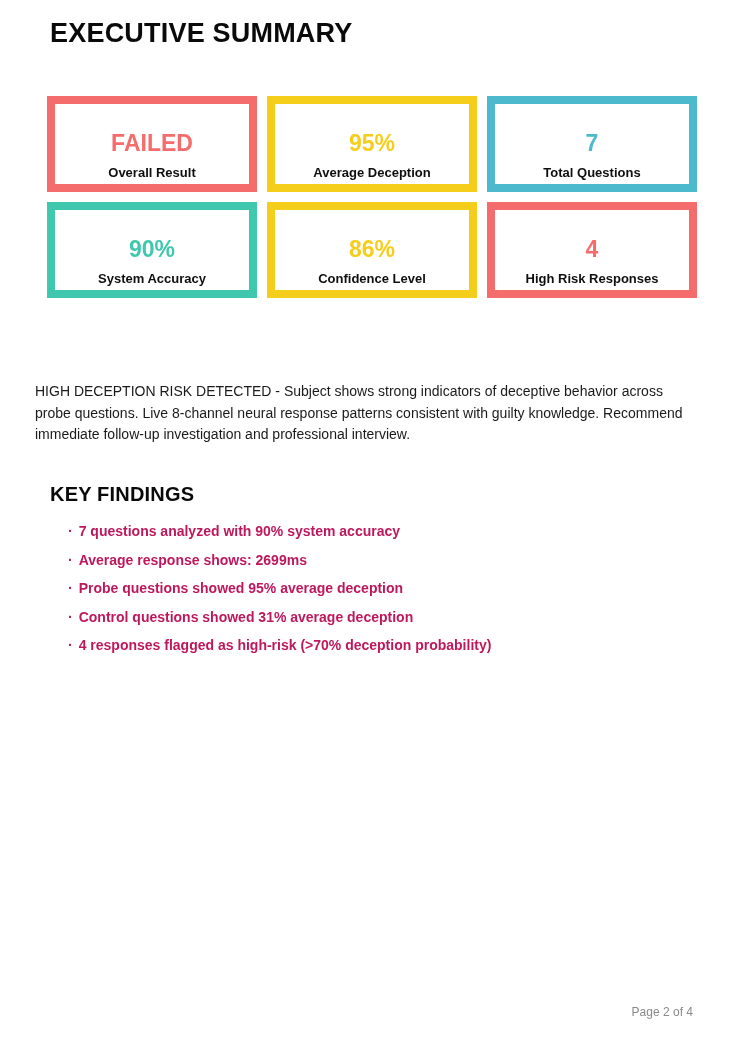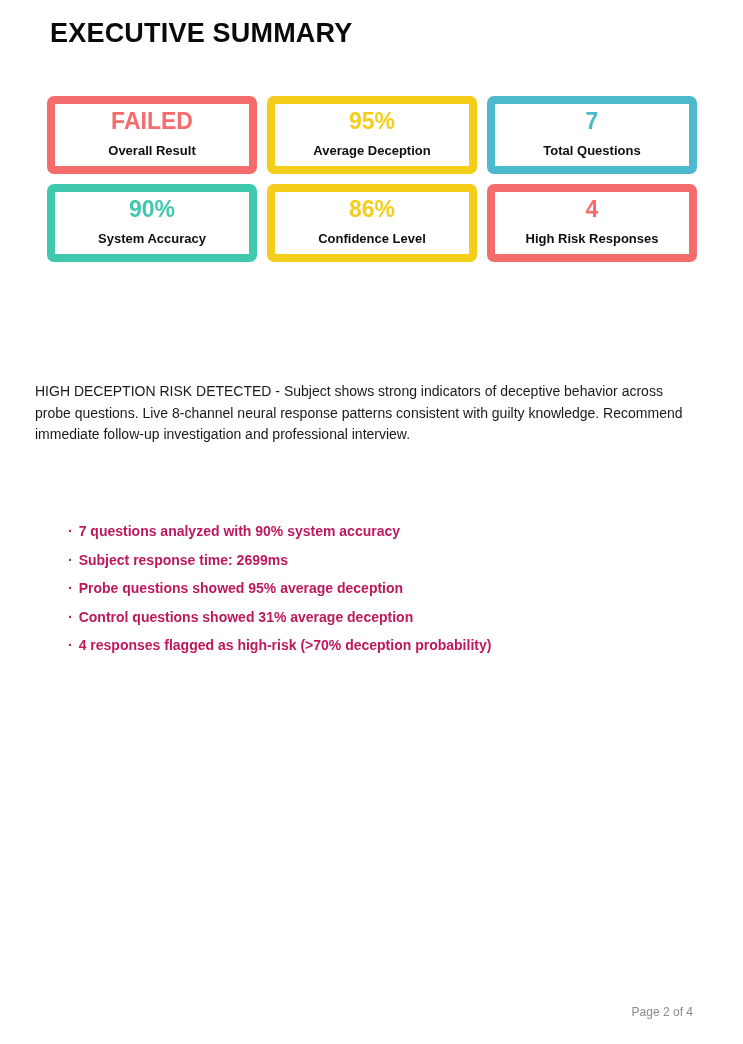--- a/index.html
+++ b/index.html
@@ -1,15 +1,15 @@
 <!DOCTYPE html>
 <html><head>
 <meta charset="utf-8">
 <style>
-  * { margin: 0; padding: 0; box-sizing: border-box; border-radius: 7px; }
+  * { margin: 0; padding: 0; box-sizing: border-box; }
   html, body { background: #ffffff; }
   body {
     width: 743px; height: 1044px;
     font-family: "Liberation Sans", sans-serif;
     color: #111111;
     position: relative;
     overflow: hidden;
   }
   .page { position: absolute; inset: 0; background: #ffffff; }
 
@@ -20,25 +20,25 @@
     white-space: nowrap;
   }
 
   .cards-grid {
     position: absolute; top: 96px; left: 47px;
     display: grid;
     grid-template-columns: repeat(3, 210px);
     column-gap: 10px; row-gap: 10px;
   }
   .card {
-    height: 78px;
+    height: 96px;
     background: #ffffff;
     border: 8px solid #cccccc; 
     display: flex; flex-direction: column;
-    align-items: center; justify-content: center;
+    align-items: center; justify-content: flex-end;
     gap: 11px; padding-bottom: 4px;
   }
   .card-value {
     font-size: 23px; font-weight: bold; line-height: 24px;
     white-space: nowrap;
   }
   .card-label {
     font-size: 13px; font-weight: bold; color: #0f0f0f;
     line-height: 14px; white-space: nowrap;
   }
@@ -105,23 +105,24 @@
       <div class="card-label">Confidence Level</div>
     </div>
     <div class="card" style="border-color: rgb(245, 108, 108);">
       <div class="card-value" style="color: rgb(245, 108, 108);">4</div>
       <div class="card-label">High Risk Responses</div>
     </div>
   </div>
 
   <p class="assessment-body">HIGH DECEPTION RISK DETECTED - Subject shows strong indicators of deceptive behavior across probe questions. Live 8-channel neural response patterns consistent with guilty knowledge. Recommend immediate follow-up investigation and professional interview.</p>
 
+  <h2 class="section-heading heading-findings">KEY FINDINGS</h2>
   <ul class="findings-list">
     <li class="finding-item"><span class="bullet-dot">·</span><span>7 questions analyzed with 90% system accuracy</span></li>
-    <li class="finding-item"><span class="bullet-dot">·</span><span>Subject response time: 2699ms</span></li>
+    <li class="finding-item"><span class="bullet-dot">·</span><span>Average response shows: 2699ms</span></li>
     <li class="finding-item"><span class="bullet-dot">·</span><span>Probe questions showed 95% average deception</span></li>
     <li class="finding-item"><span class="bullet-dot">·</span><span>Control questions showed 31% average deception</span></li>
     <li class="finding-item"><span class="bullet-dot">·</span><span>4 responses flagged as high-risk (&gt;70% deception probability)</span></li>
   </ul>
 
   <div class="page-number">Page 2 of 4</div>
 
 </div>
 
 </body></html>

